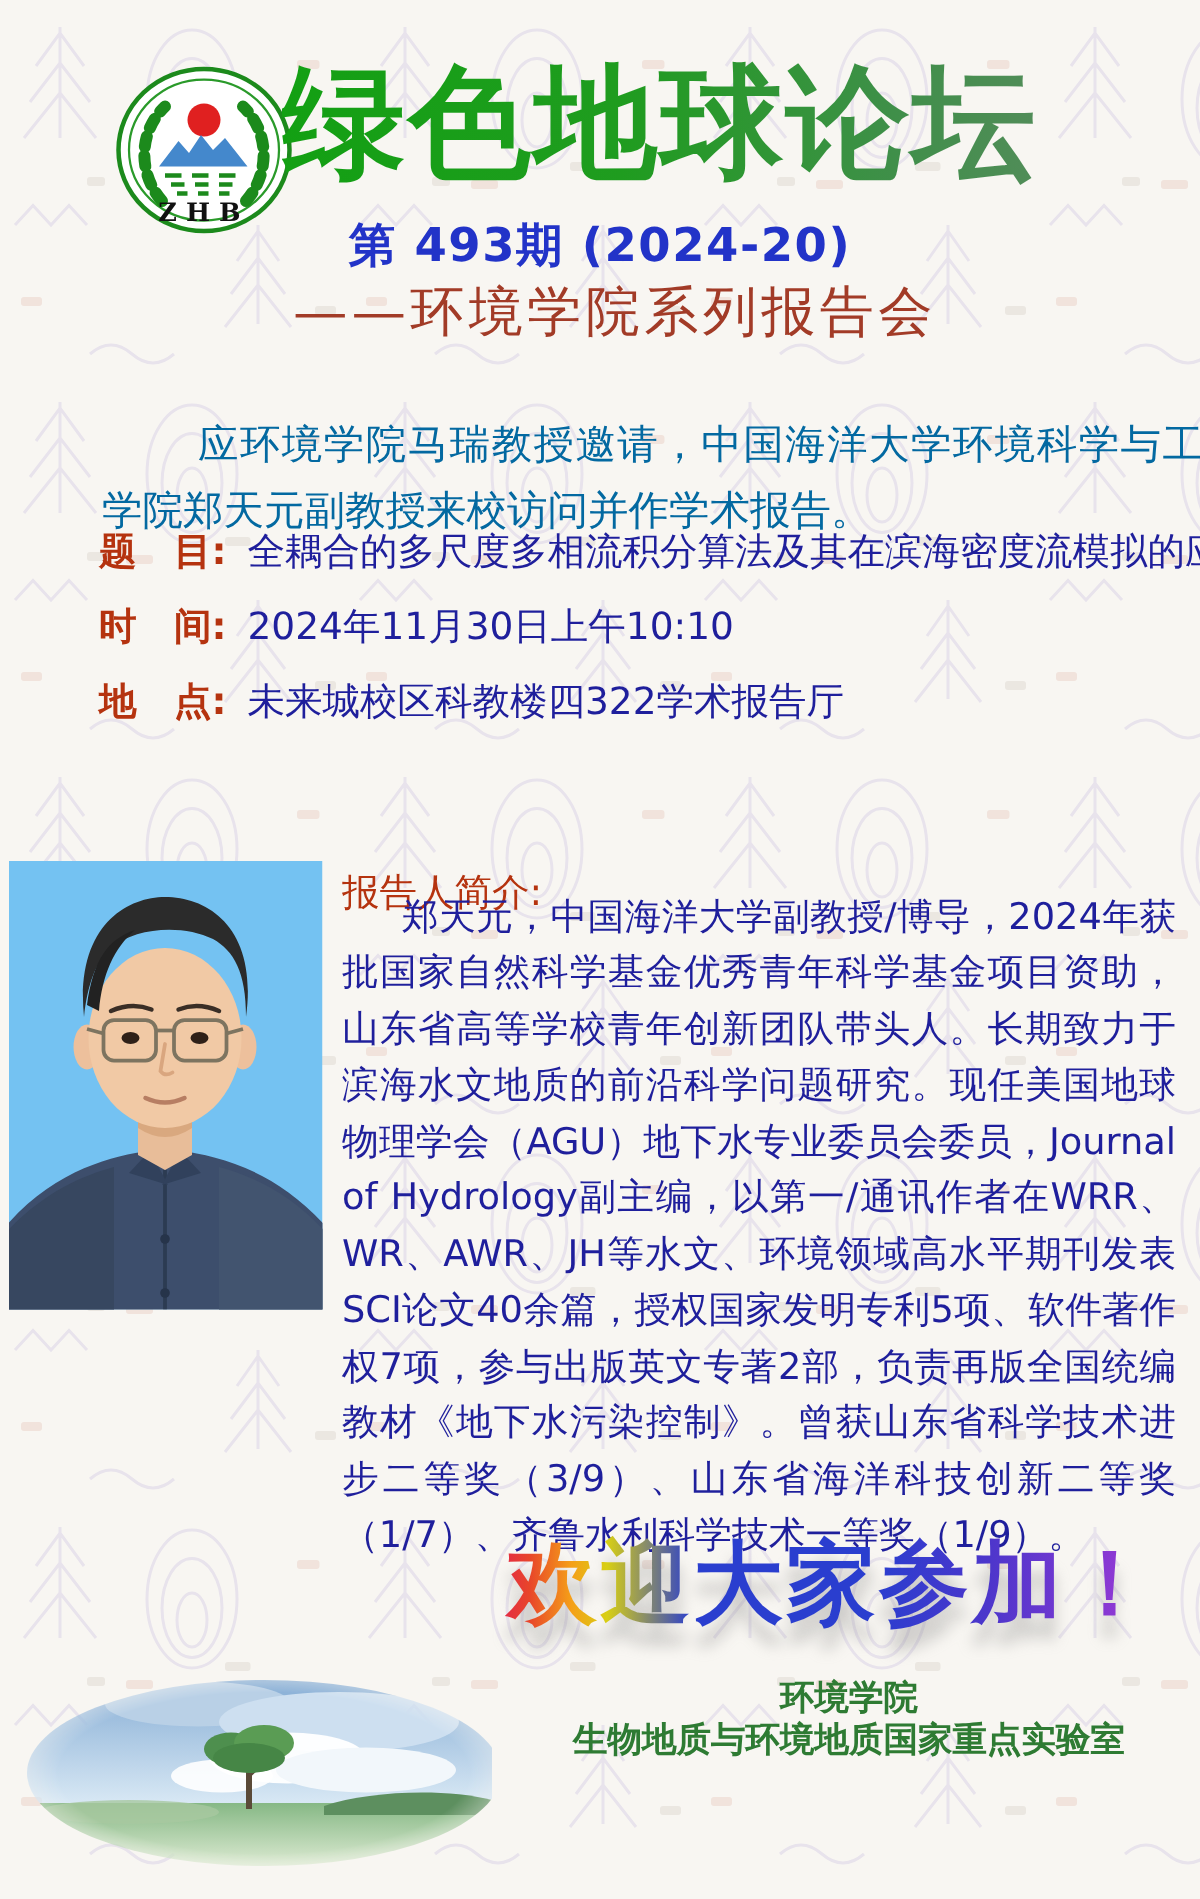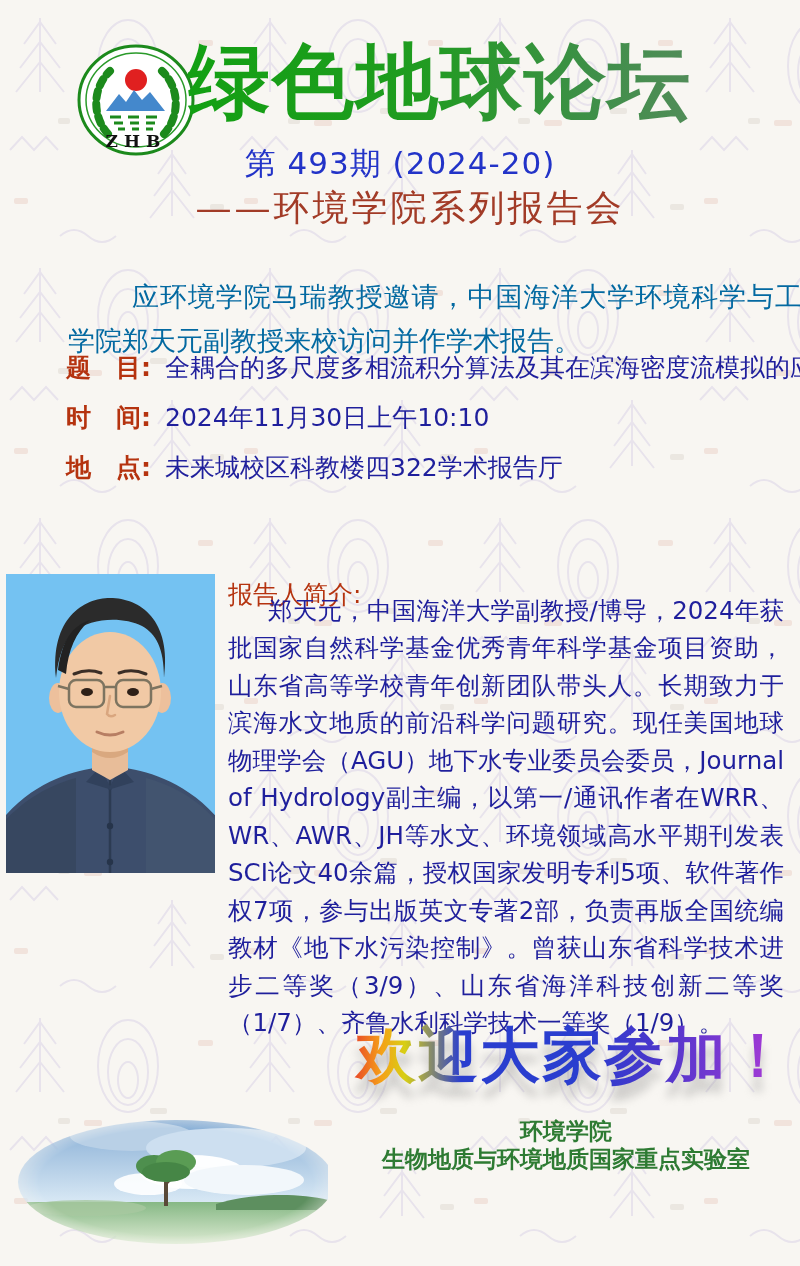--- a/index.html
+++ b/index.html
@@ -11,21 +11,21 @@
   .logo{position:absolute;left:76px;top:44px;width:120px;height:112px;}
   .title{position:absolute;left:188px;top:34px;width:566px;text-align:left;
          font-family:Liberation Mono, monospace;font-weight:700;
          font-size:82px;line-height:110px;letter-spacing:2px;white-space:nowrap;
          color:#1f9a1f;}
   @supports ((-webkit-background-clip:text) or (background-clip:text)){
     .title{background:linear-gradient(90deg,#13a013 0%,#1f9c1f 40%,#3f8f49 72%,#5d8b63 100%);
            -webkit-background-clip:text;background-clip:text;color:transparent;}
   }
   .issue{position:absolute;left:0;top:143px;width:800px;text-align:center;
-         font-size:31px;font-weight:400;color:#2233c8;letter-spacing:1px;}
+         font-size:31px;font-weight:700;color:#2233c8;letter-spacing:1px;}
   .series{position:absolute;left:10px;top:184px;width:800px;text-align:center;
           font-family:"DejaVu Serif","Liberation Serif",serif;
           font-size:36px;color:#a23b27;letter-spacing:3px;}
 
   
   .intro{position:absolute;left:20px;top:248px;width:762px;
          font-size:27px;line-height:44px;color:#0369a1;font-weight:500;
          text-indent:64px;text-align:justify;margin-left:48px;}
 
   
@@ -36,21 +36,21 @@
 
   
   .speaker-heading{position:absolute;left:228px;top:530px;font-size:25px;
                    font-weight:400;color:#b5330f;margin-top:48px;}
   .photo{position:absolute;left:6px;top:574px;width:209px;height:299px;}
   .bio{position:absolute;left:228px;top:567px;width:556px;
        font-size:24.5px;line-height:37.5px;color:#1f1f9c;font-weight:500;
        text-indent:40px;text-align:justify;}
 
   
-  .welcome{position:absolute;left:320px;top:1016px;width:470px;text-align:right;
+  .welcome{position:absolute;left:320px;top:1016px;width:470px;text-align:center;
            font-family:"DejaVu Serif","Liberation Serif",serif;font-weight:700;
            font-size:60px;letter-spacing:2px;white-space:nowrap;color:#3b3bc8;
            filter:drop-shadow(0 14px 5px rgba(125,125,125,0.40));}
   @supports ((-webkit-background-clip:text) or (background-clip:text)){
     .welcome{background:linear-gradient(90deg,#e0155e 0%,#e8452a 7%,#f5a018 13%,
              #d8cf14 18%,#2a3ecf 30%,#2a3ecf 56%,#4c36cb 72%,#7c38d2 86%,#b43ad6 100%);
              -webkit-background-clip:text;background-clip:text;color:transparent;}
   }
 
   

